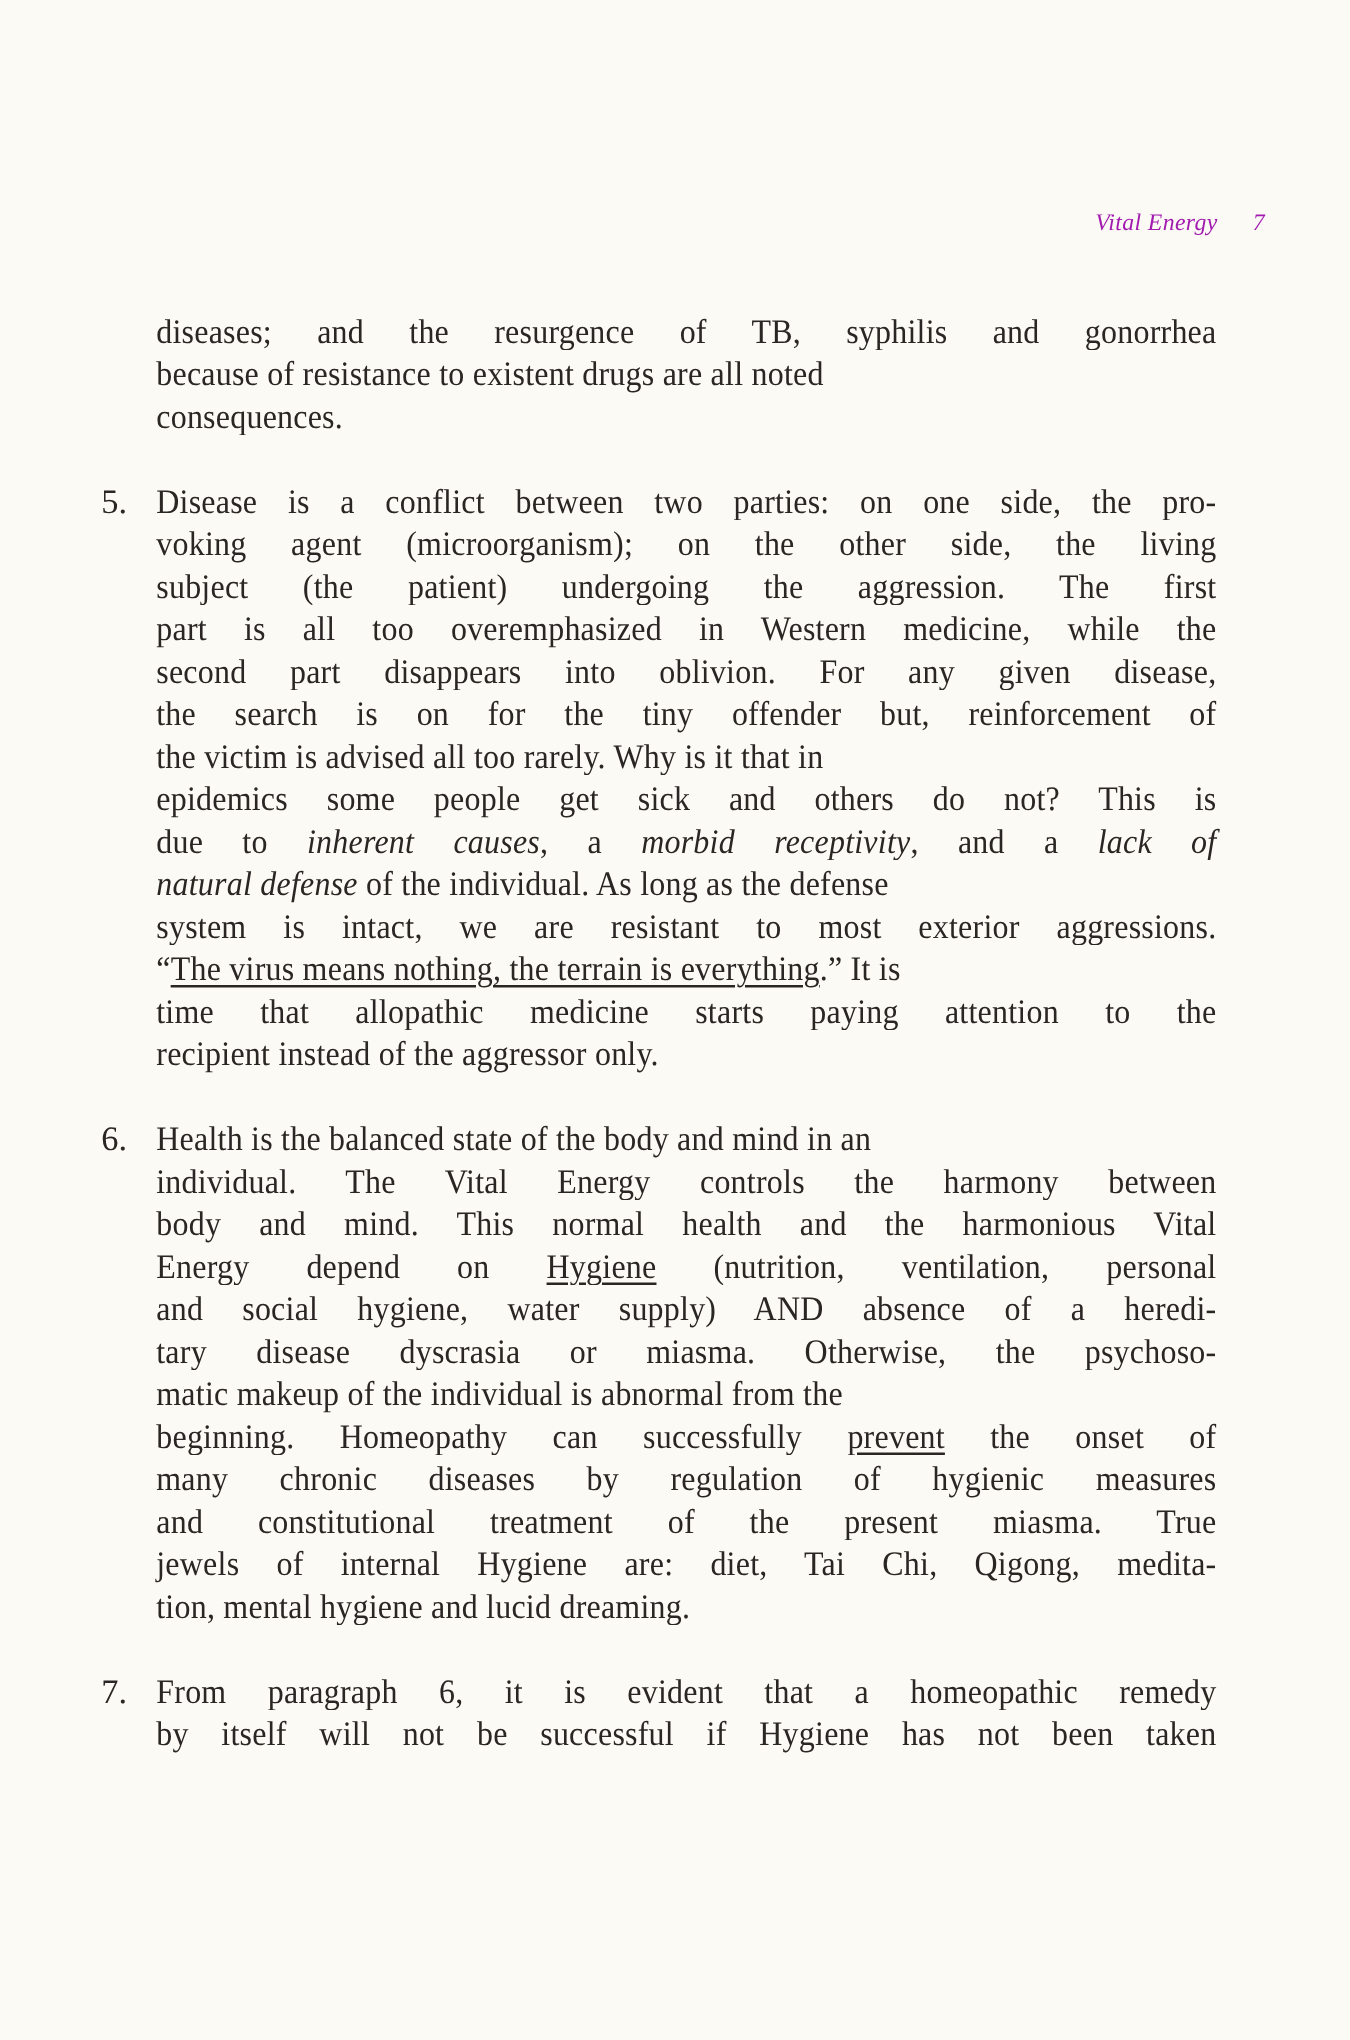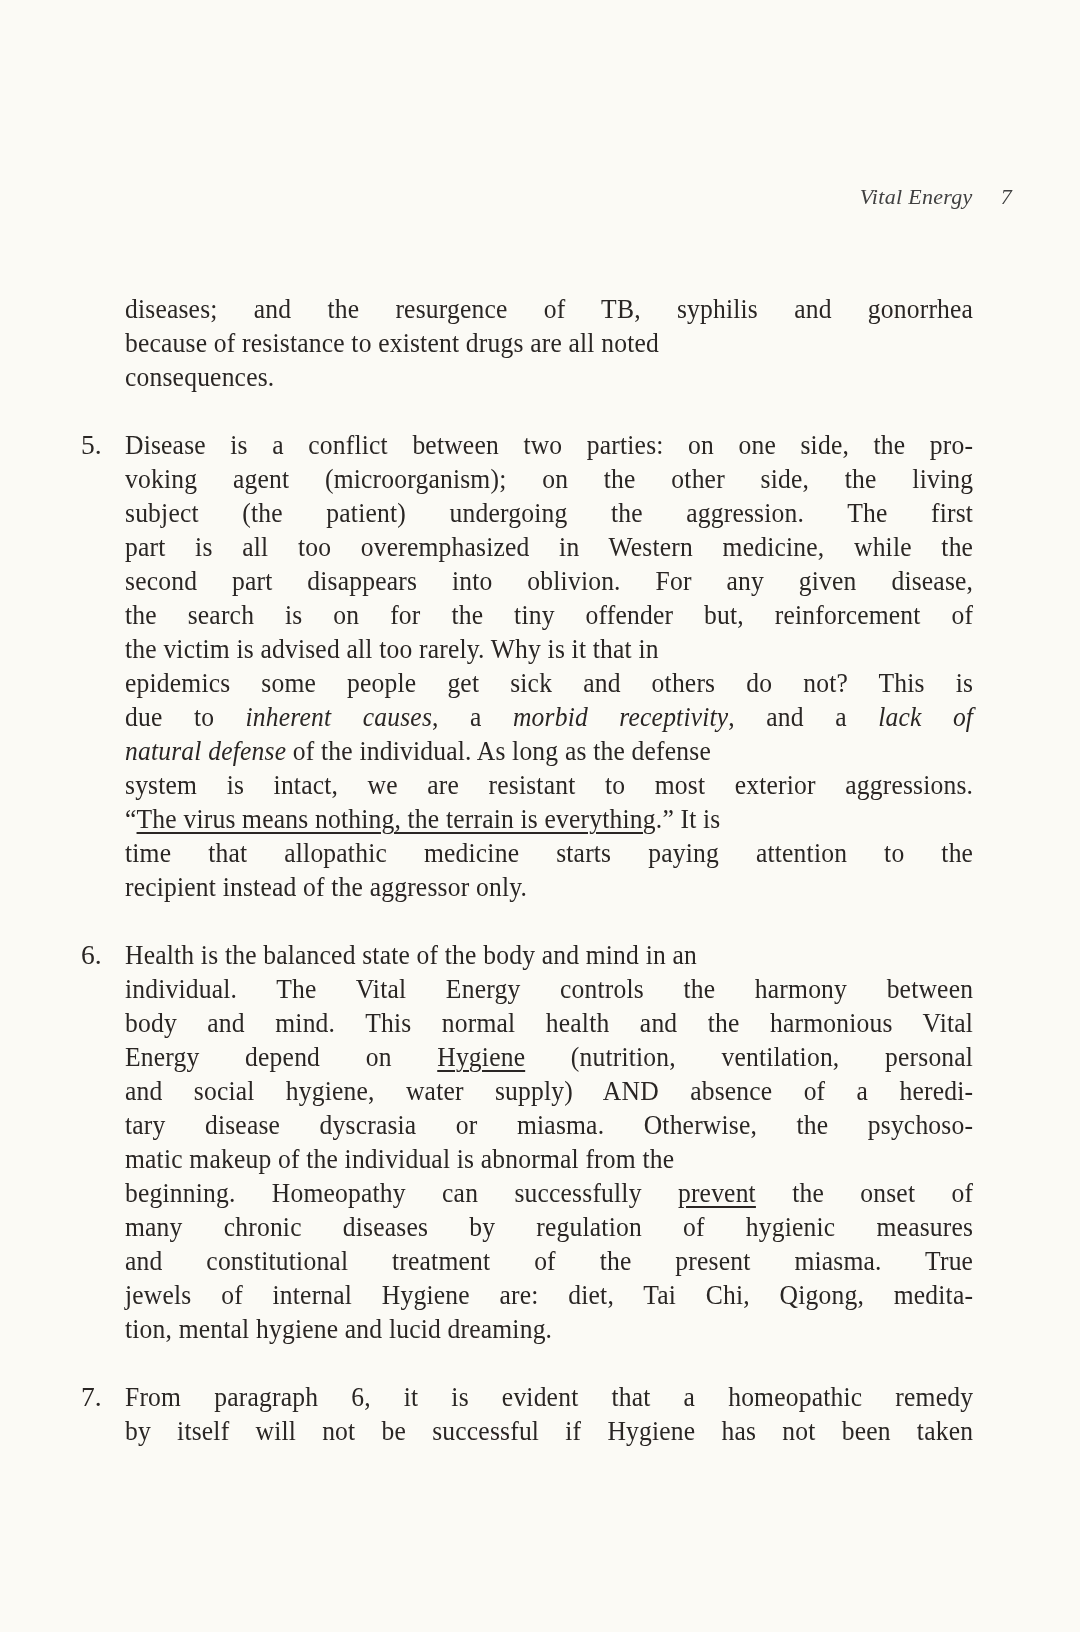--- a/index.html
+++ b/index.html
@@ -16,38 +16,37 @@
       color: #2a2624;
     }
     .page {
       position: absolute;
       left: 0; top: 0;
       width: 1080px;
       height: 1632px;
     }
     .running-head {
       position: absolute;
-      top: 184px;
+      top: 168px;
       right: 68px;
       font-style: italic;
-      font-size: 22px;
+      font-size: 19px;
       letter-spacing: 0.3px;
-      color: #404040;
+      color: #a21caf;
     }
     .running-head .page-num {
       display: inline-block;
       margin-left: 28px;
       font-style: italic;
     }
     .text-block {
       position: absolute;
       left: 0;
       top: 248px;
       width: 878px;
-      margin-top: 44px;
     }
     .para {
       position: relative;
       margin-left: 125px;
       width: 890px;
     }
     .line {
       display: block;
       height: 34px;
       line-height: 34px;

